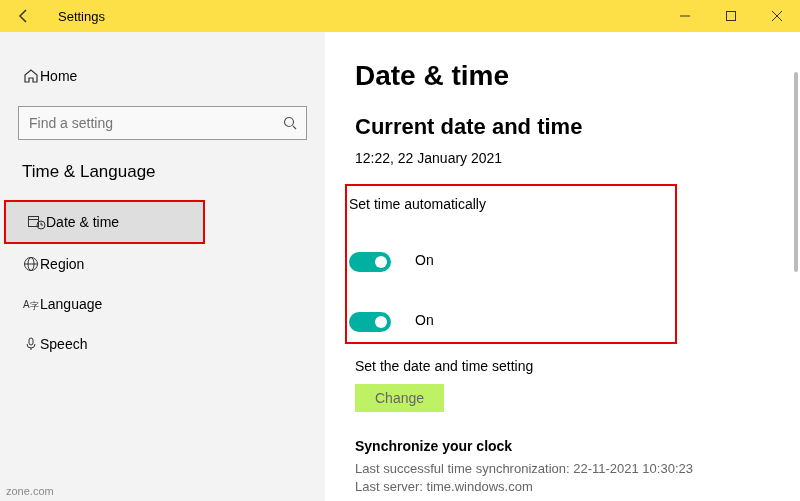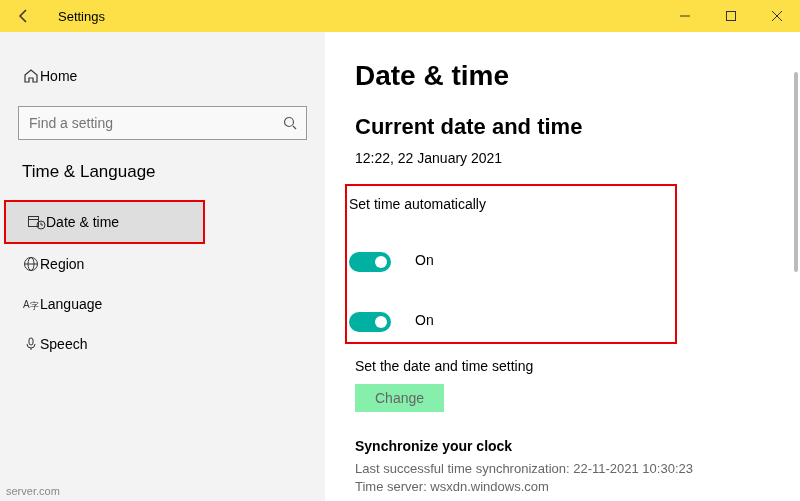--- a/index.html
+++ b/index.html
@@ -145,21 +145,21 @@
     margin-left: -10px;
     margin-bottom: 14px;
     width: 332px;
   }
   .manual-label {
     font-size: 14px;
     margin-bottom: 10px;
   }
   .change-btn {
     display: inline-block;
-    background: #86efac;
+    background: #bef264;
     color: #666;
     padding: 6px 20px;
     font-size: 14px;
     margin-bottom: 26px;
   }
   .sync-title {
     font-size: 14px;
     font-weight: 700;
     margin-bottom: 6px;
   }
@@ -307,20 +307,20 @@
           <span class="toggle-state">On</span>
         </div>
       </div>
     </div>
 
     <div class="manual-label">Set the date and time setting</div>
     <div class="change-btn">Change</div>
 
     <div class="sync-title">Synchronize your clock</div>
     <div class="sync-detail">Last successful time synchronization: 22-11-2021 10:30:23</div>
-    <div class="sync-detail">Time server: wsxdn.windows.com</div>
+    <div class="sync-detail">Last server: time.windows.com</div>
 
     <div class="scrollbar"></div>
   </div>
 
 </div>
 
-<div class="watermark">server.com</div>
+<div class="watermark">zone.com</div>
 
 </body></html>

